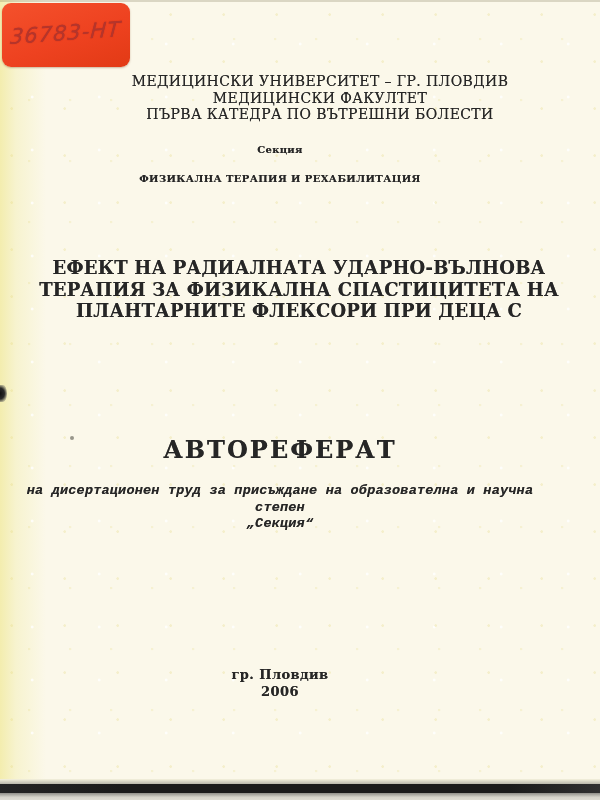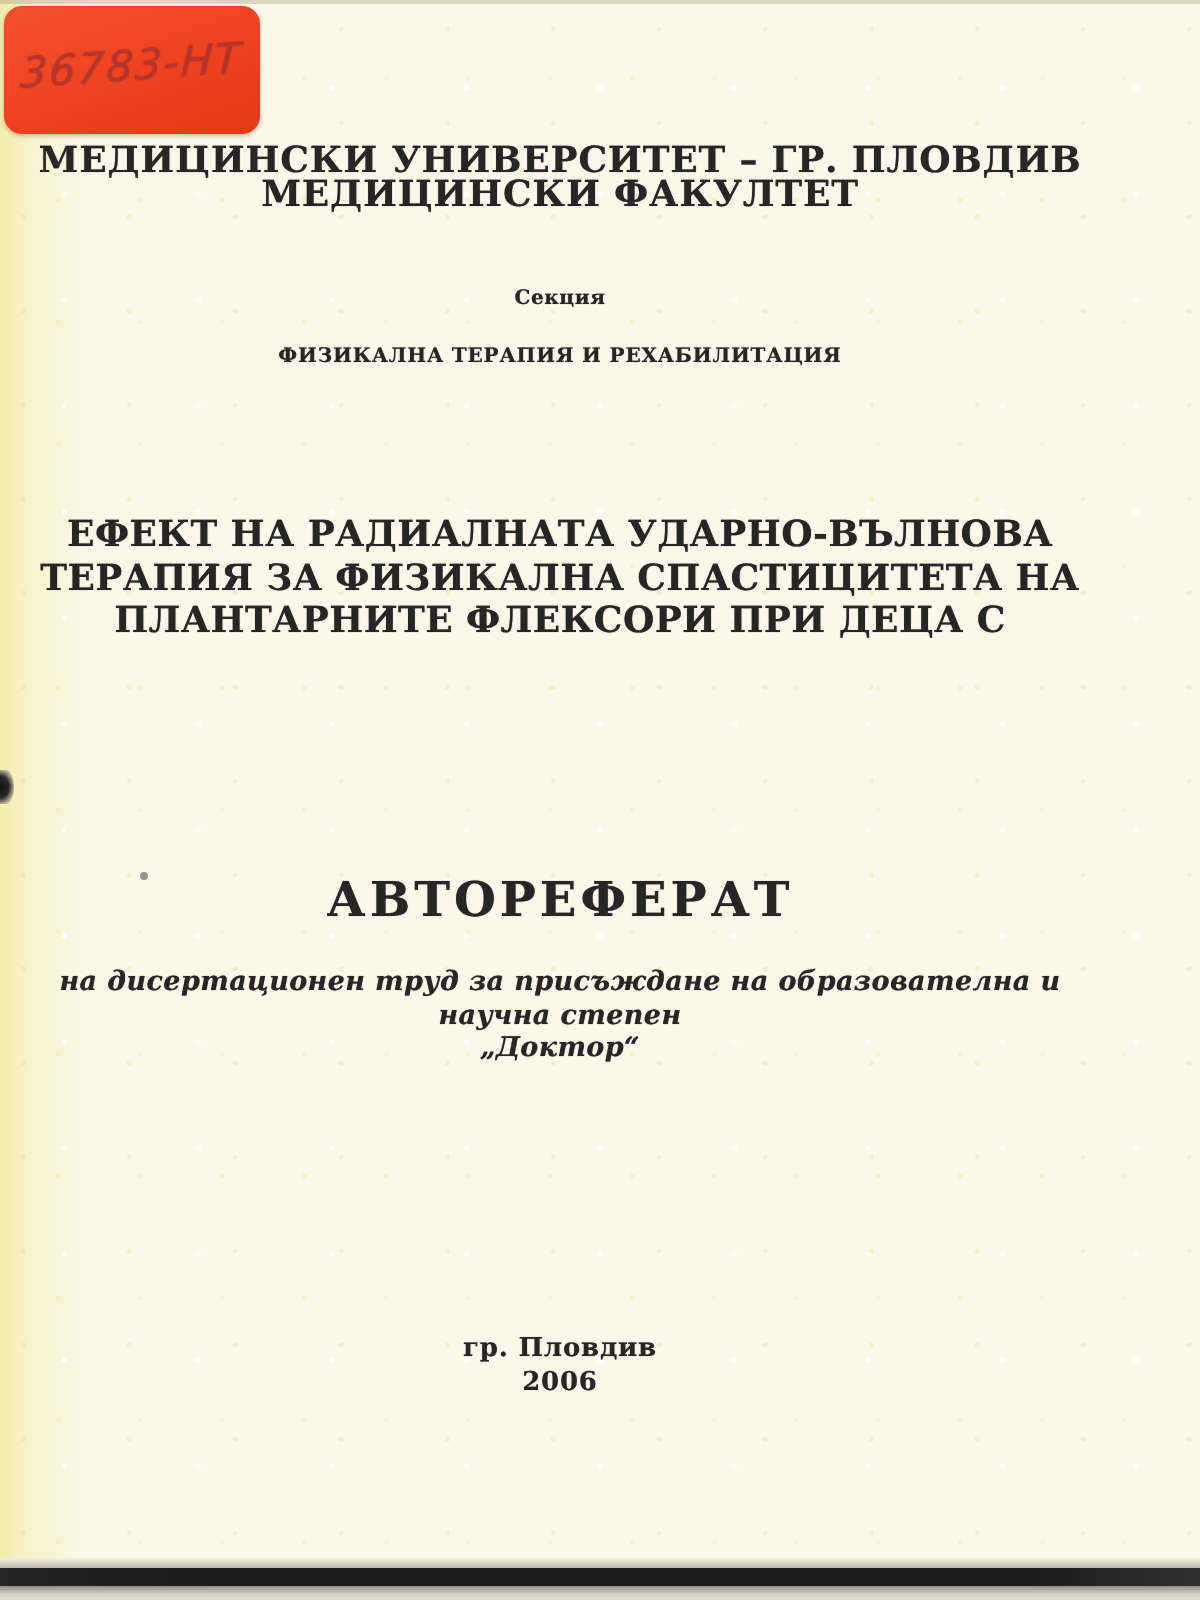--- a/index.html
+++ b/index.html
@@ -42,28 +42,28 @@
     color:var(--sticker-ink);
     transform:rotate(-4deg) skewX(-8deg) translateY(-2px);
     text-shadow:0 0 1px rgba(140,30,25,.6);
     white-space:nowrap;
   }
 
   
   .col{position:absolute;left:0;width:560px;text-align:center;}
   .blurred{text-shadow:0 0 .5px rgba(30,30,30,.65);}
 
-  .org{top:73px;font-size:18px;font-weight:bold;letter-spacing:.4px;line-height:16.5px;}
+  .org{top:73px;font-size:14px;font-weight:normal;letter-spacing:.4px;line-height:16.5px;margin-left:40px;}
   .section-label{top:144px;font-size:10px;font-weight:bold;letter-spacing:.3px;}
   .section-name{top:173px;font-size:10px;font-weight:bold;letter-spacing:.4px;}
   .author{top:224px;font-size:13px;font-weight:bold;letter-spacing:.7px;}
-  .title{top:257px;font-size:18px;font-weight:bold;letter-spacing:.2px;line-height:21.5px;}
+  .title{top:257px;font-size:18px;font-weight:bold;letter-spacing:.2px;line-height:21.5px;margin-left:19px;}
   .title div{white-space:nowrap;}
   .abstract-heading{top:435px;font-size:24px;font-weight:bold;letter-spacing:2px;}
-  .abstract-subtitle{top:483px;font-size:13.5px;font-weight:bold;font-style:italic;line-height:16.5px;letter-spacing:.2px;}
+  .abstract-subtitle{top:483px;font-size:13.5px;font-weight:bold;font-style:italic;line-height:16.5px;letter-spacing:.2px;font-family:Liberation Mono, monospace;}
   .imprint{top:666px;font-size:13px;font-weight:bold;line-height:17px;letter-spacing:.4px;}
 
   
   .tear-mark{
     position:absolute;left:0;top:385px;width:7px;height:17px;
     background:radial-gradient(ellipse at 0% 50%, #101010 0%, #2a2a2a 45%, rgba(90,90,90,.45) 70%, transparent 100%);
     border-radius:0 60% 60% 0/0 50% 50% 0;
   }
   .speck{
     position:absolute;left:70px;top:436px;width:4px;height:4px;border-radius:50%;
@@ -84,37 +84,38 @@
 
   <div class="top-shade"></div>
 
   <div class="sticker">
     <span class="handwriting">36783-НТ</span>
   </div>
 
   <div class="col org blurred">
     <div>МЕДИЦИНСКИ УНИВЕРСИТЕТ – ГР. ПЛОВДИВ</div>
     <div>МЕДИЦИНСКИ ФАКУЛТЕТ</div>
+    <div>ПЪРВА КАТЕДРА ПО ВЪТРЕШНИ БОЛЕСТИ</div>
   </div>
 
   <div class="col section-label blurred">Секция</div>
   <div class="col section-name blurred">ФИЗИКАЛНА ТЕРАПИЯ И РЕХАБИЛИТАЦИЯ</div>
 
 
   <div class="col title blurred">
     <div>ЕФЕКТ НА РАДИАЛНАТА УДАРНО-ВЪЛНОВА</div>
     <div>ТЕРАПИЯ ЗА ФИЗИКАЛНА СПАСТИЦИТЕТА НА</div>
     <div>ПЛАНТАРНИТЕ ФЛЕКСОРИ ПРИ ДЕЦА С</div>
   </div>
 
   <div class="col abstract-heading blurred">АВТОРЕФЕРАТ</div>
 
   <div class="col abstract-subtitle blurred">
     <div>на дисертационен труд за присъждане на образователна и научна степен</div>
-    <div>„Доктор“</div>
+    <div>„Секция“</div>
   </div>
 
   <div class="col imprint blurred">
     <div>гр. Пловдив</div>
     <div>2006</div>
   </div>
 
   <div class="tear-mark"></div>
   <div class="speck"></div>
 

